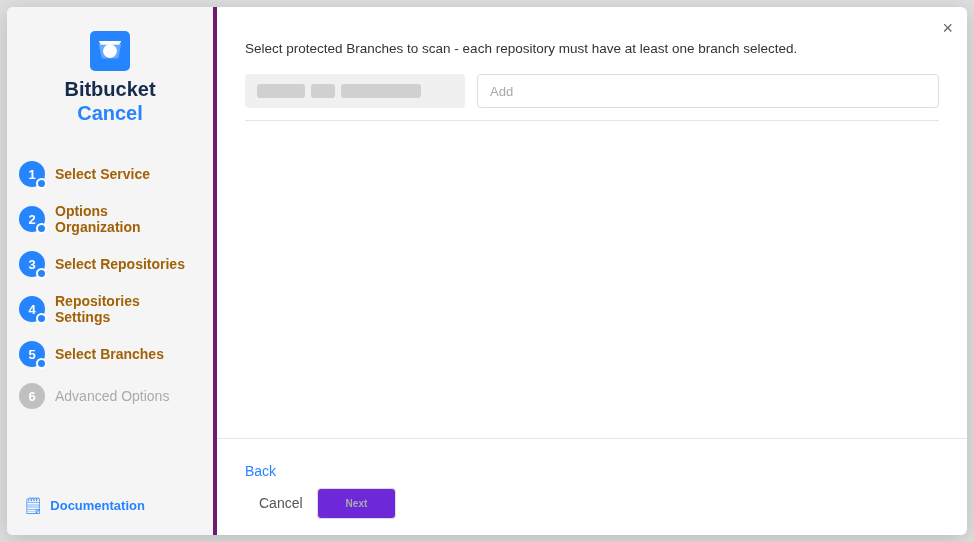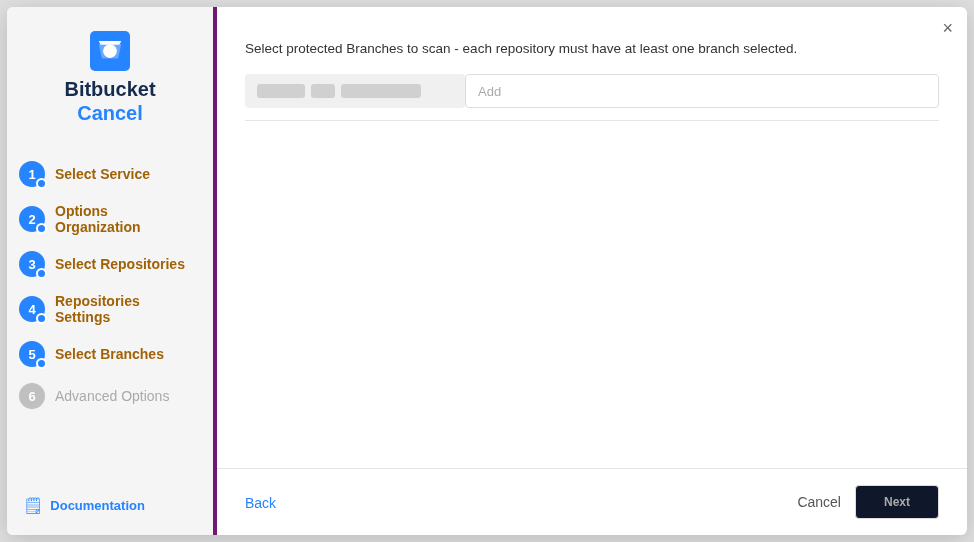--- a/index.html
+++ b/index.html
@@ -166,20 +166,21 @@
       overflow-y: auto;
     }
     .instruction-text {
       font-size: 13.5px;
       color: #333;
       margin-bottom: 18px;
     }
     .branch-row {
       display: flex;
       align-items: center;
+      gap: 12px;
       margin-bottom: 12px;
     }
     .branch-tags {
       display: flex;
       align-items: center;
       gap: 6px;
       background: #f0f0f0;
       border-radius: 4px;
       padding: 6px 12px;
       min-width: 220px;
@@ -212,24 +213,25 @@
       color: #aaa;
     }
     .divider-line {
       border: none;
       border-top: 1px solid #e5e5e5;
       margin: 8px 0 0 0;
     }
     
     .modal-footer {
       display: flex;
-      align-items: flex-end;
+      align-items: flex-start;
       justify-content: space-between;
       padding: 16px 28px;
       border-top: 1px solid #e5e5e5;
+      flex-direction: column;
     }
     .footer-left {
       display: flex;
       gap: 8px;
     }
     .footer-right {
       display: flex;
       gap: 0;
       align-items: center;
     }
@@ -244,25 +246,25 @@
     }
     .btn-cancel {
       background: none;
       border: none;
       color: #555;
       font-size: 14px;
       cursor: pointer;
       padding: 8px 14px;
     }
     .btn-next {
-      background: #0f172a;
+      background: #6d28d9;
       border: 1px solid #ddd;
       border-radius: 4px;
       color: #aaa;
-      font-size: 12px;
+      font-size: 10px;
       font-weight: 600;
       cursor: not-allowed;
       padding: 9px 28px;
     }
   </style>
 </head>
 <body>
 
 <div class="modal">
 

